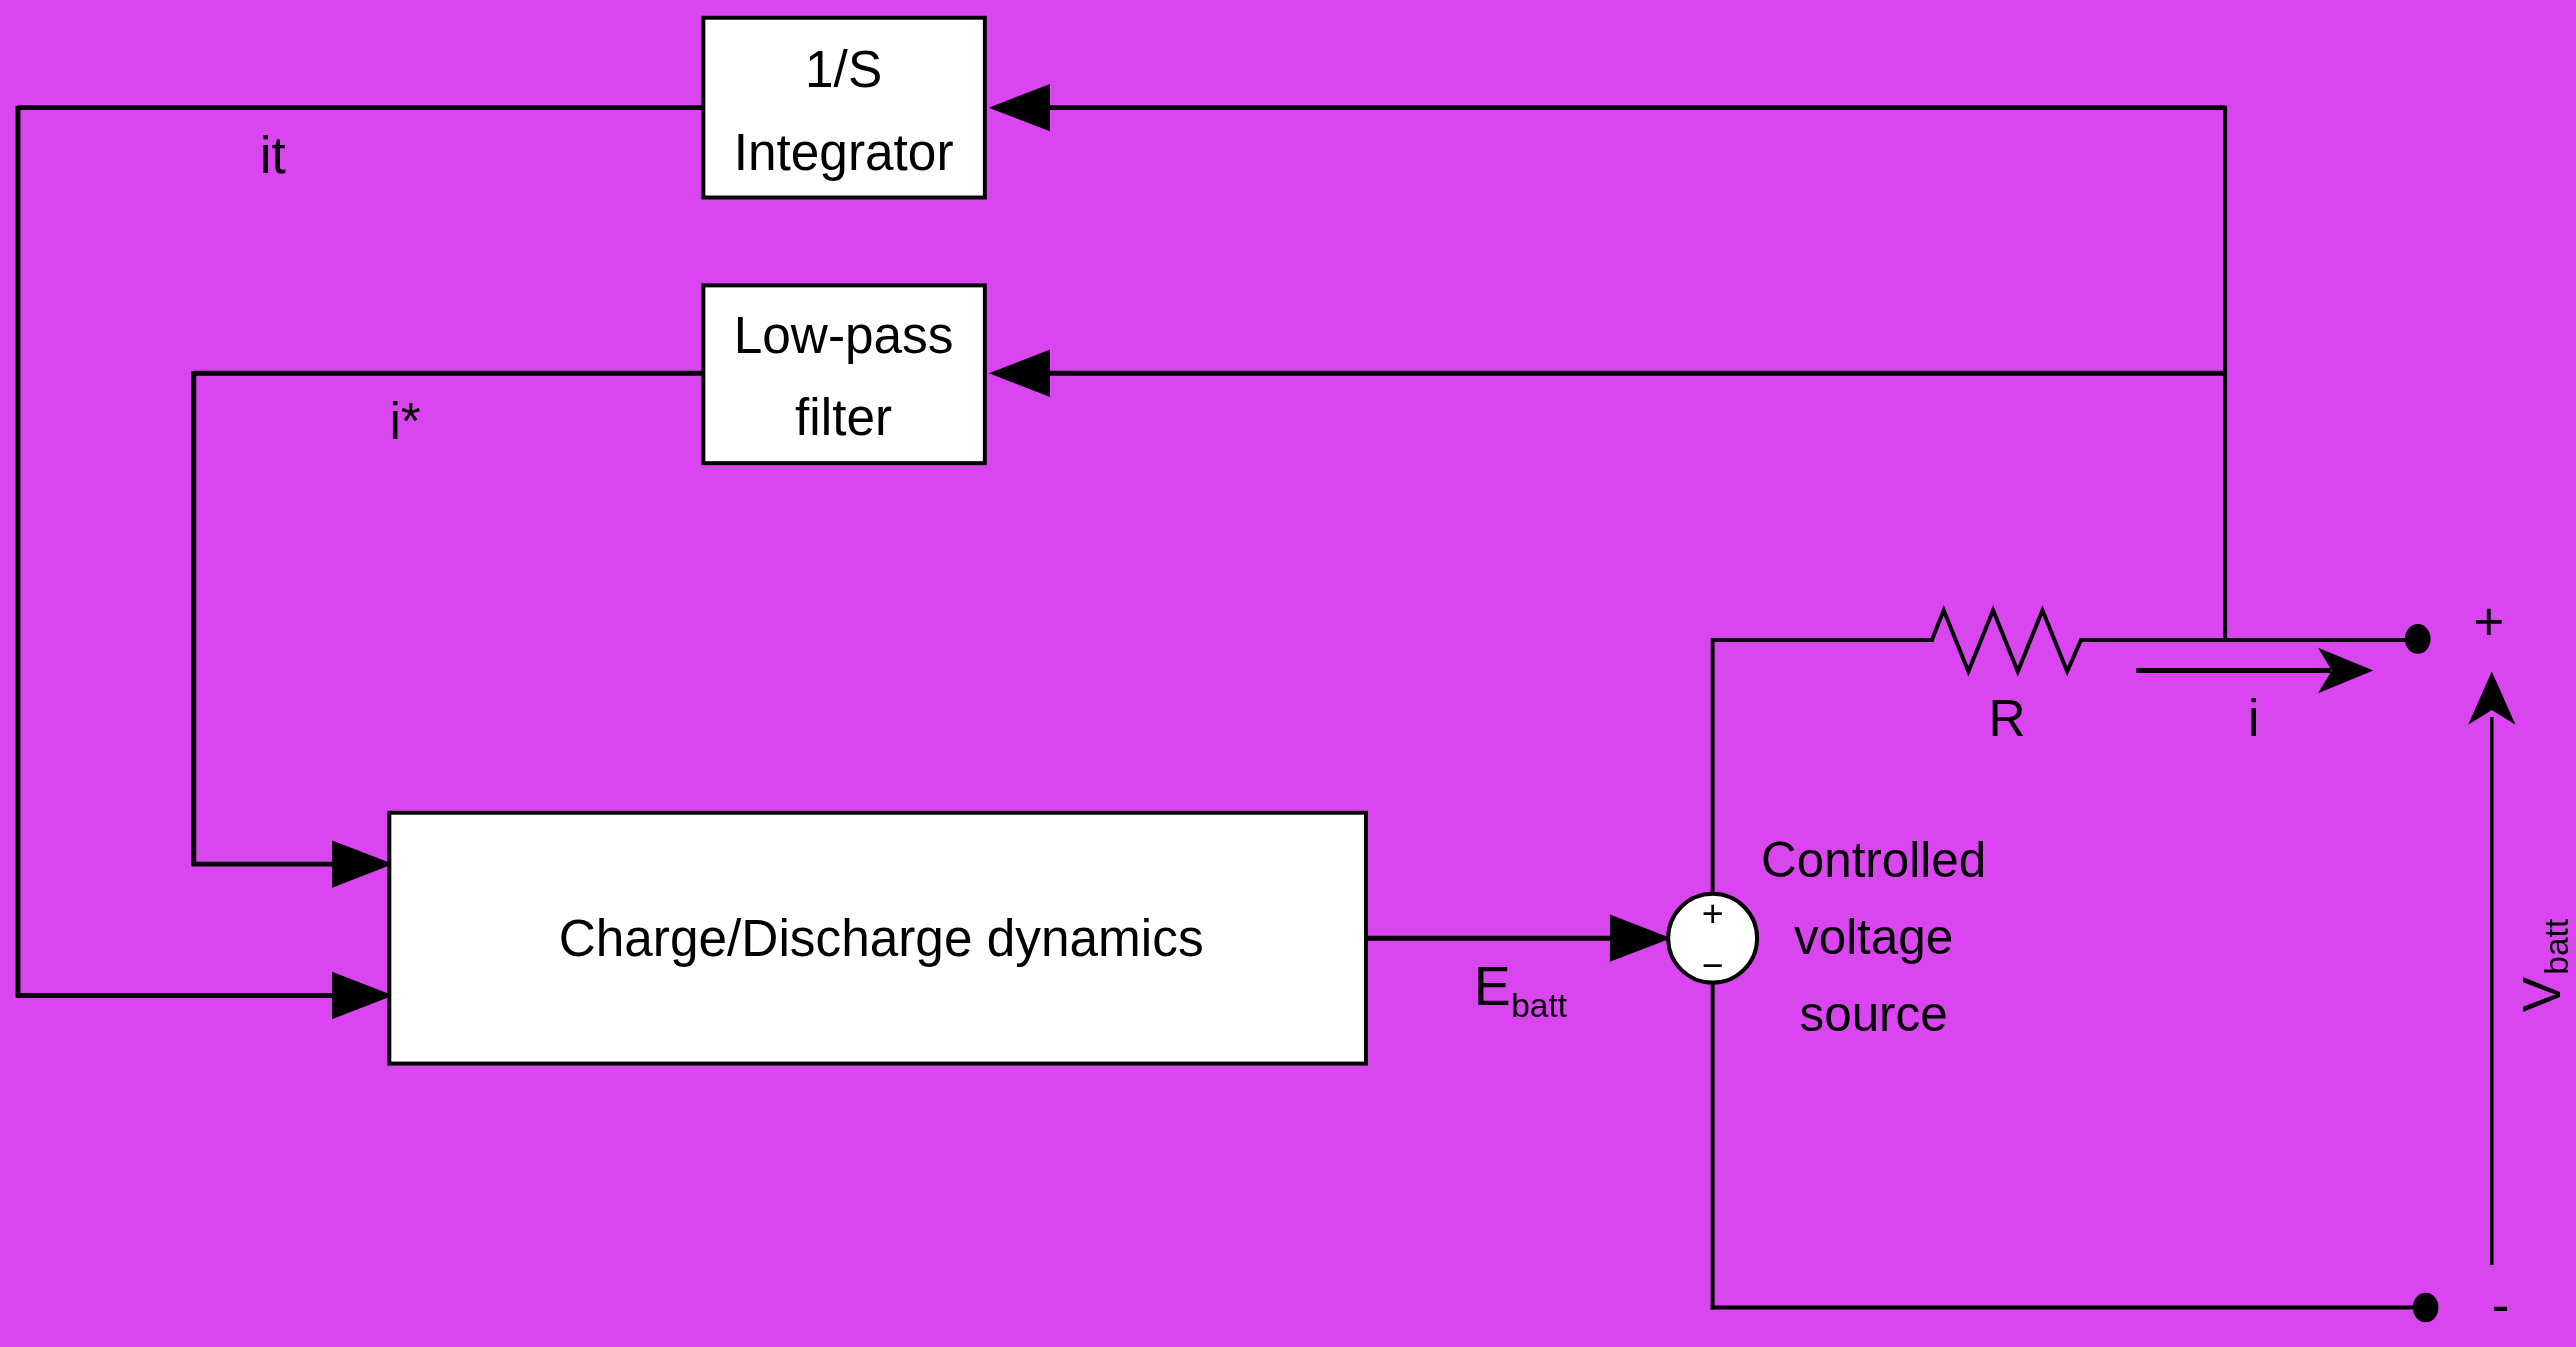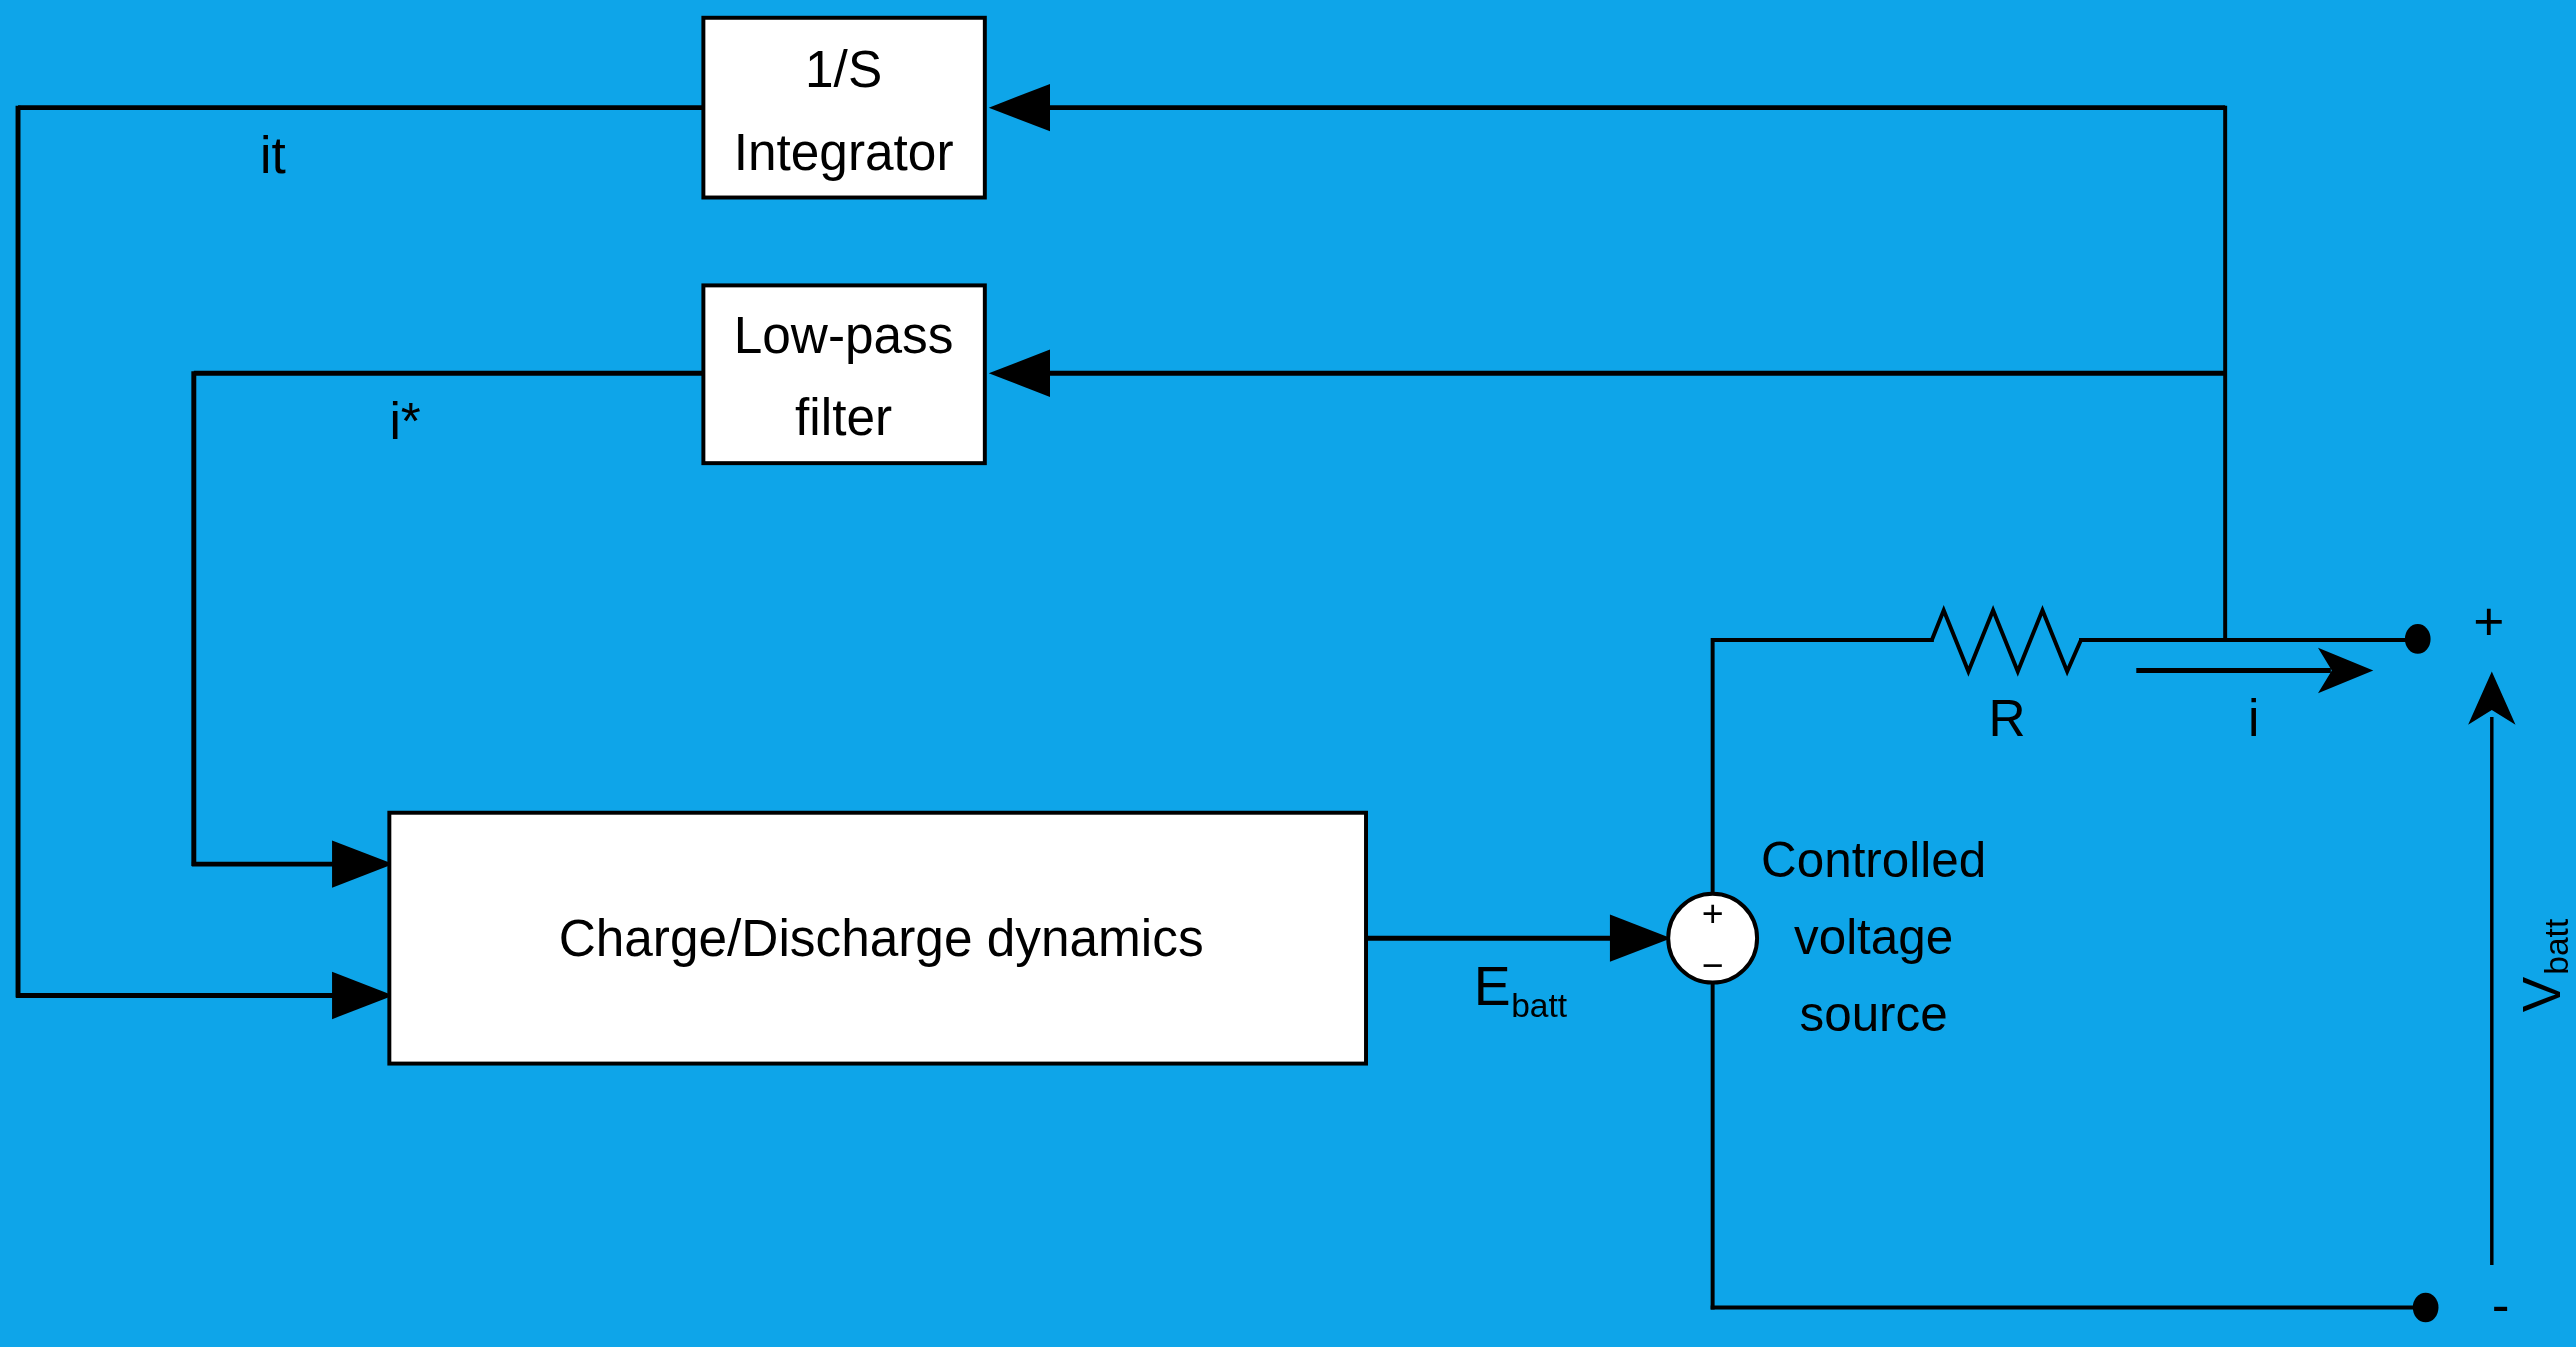--- a/index.html
+++ b/index.html
@@ -4,21 +4,21 @@
 <style>
   html, body {
     margin: 0;
     padding: 0;
     background: #ffffff;
   }
   .stage {
     position: relative;
     width: 2576px;
     height: 1347px;
-    background: #0ea5e9;
+    background: #d946ef;
     overflow: hidden;
   }
   svg {
     position: absolute;
     top: 0;
     left: 0;
     display: block;
   }
   .wire {
     stroke: #000000;

